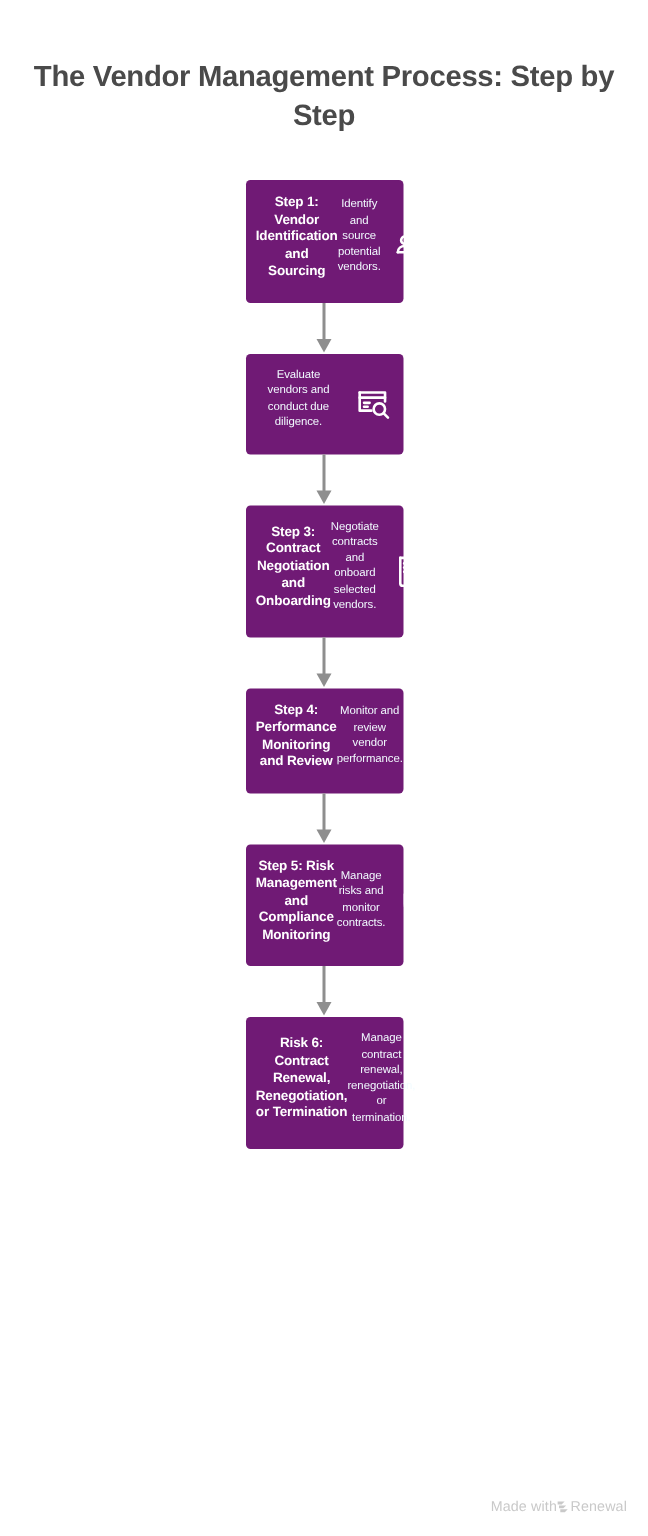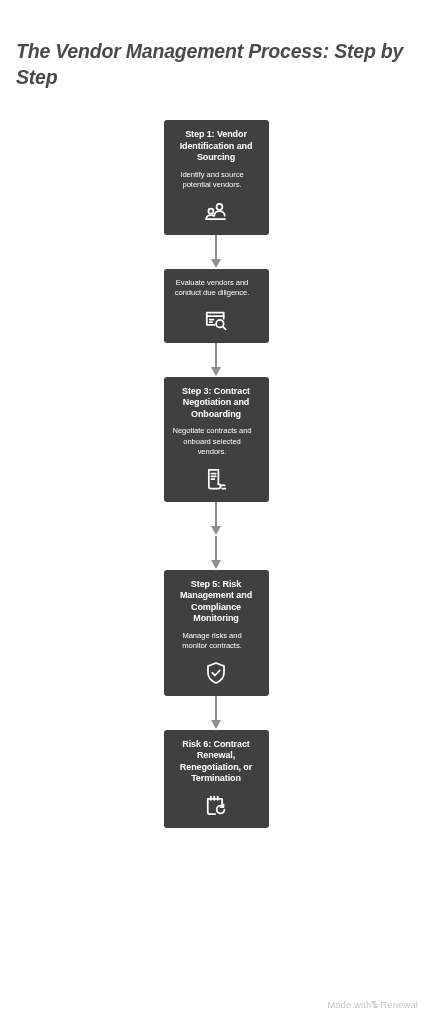--- a/index.html
+++ b/index.html
@@ -14,46 +14,46 @@
     position: relative;
     font-family: "Liberation Sans", sans-serif;
     overflow: hidden;
   }
 
   #page-title {
     position: absolute;
     top: 38px;
     left: 16px;
     width: 400px;
+    text-align: center;
     font-size: 19.5px;
     line-height: 26px;
     font-weight: bold;
     color: #4a4a4a;
     letter-spacing: -0.2px;
-    font-style: italic;
   }
 
   #flow {
     position: absolute;
     top: 120px;
     left: 0;
     width: 432px;
     display: flex;
     flex-direction: column;
     align-items: center;
   }
 
   .step-box {
     width: 105px;
     box-sizing: border-box;
-    background: #404040;
+    background: #701a75;
     border-radius: 3px;
     padding: 9px 7px 9px 7px;
     display: flex;
-    flex-direction: column;
+    flex-direction: row;
     align-items: center;
     text-align: center;
   }
 
   .step-heading {
     font-size: 9px;
     line-height: 11.5px;
     font-weight: bold;
     color: #ffffff;
     letter-spacing: -0.1px;
@@ -185,20 +185,36 @@
         <path d="M17.8 20.8h2.8"></path>
       </svg>
     </span>
   </div>
 
   <div class="connector">
     <div class="conn-line"></div>
     <div class="conn-head"></div>
   </div>
 
+  <div class="step-box">
+    <div class="step-heading">Step 4: Performance Monitoring and Review</div>
+    <div class="step-desc">Monitor and review vendor performance.</div>
+    <span class="step-icon">
+      <svg viewBox="0 0 24 24" fill="none" stroke="#ffffff" stroke-width="1.6" stroke-linecap="round" stroke-linejoin="round">
+        <path d="M5.0 3.8h8.2l4.2 4.2v3.0"></path>
+        <path d="M5.0 3.8v16.0h6.0"></path>
+        <path d="M13.2 3.8v4.2h4.2"></path>
+        <path d="M7.6 16.4v-3.0"></path>
+        <path d="M10.0 16.4V9.8"></path>
+        <path d="M12.4 16.4v-1.8"></path>
+        <circle cx="16.0" cy="16.2" r="3.3"></circle>
+        <path d="M18.5 18.7l2.3 2.3"></path>
+      </svg>
+    </span>
+  </div>
 
   <div class="connector">
     <div class="conn-line"></div>
     <div class="conn-head"></div>
   </div>
 
   <div class="step-box">
     <div class="step-heading">Step 5: Risk Management and Compliance Monitoring</div>
     <div class="step-desc">Manage risks and monitor contracts.</div>
     <span class="step-icon">
@@ -209,20 +225,21 @@
     </span>
   </div>
 
   <div class="connector">
     <div class="conn-line"></div>
     <div class="conn-head"></div>
   </div>
 
   <div class="step-box">
     <div class="step-heading">Risk 6: Contract Renewal, Renegotiation, or Termination</div>
+    <div class="step-desc">Manage contract renewal, renegotiation, or termination.</div>
     <span class="step-icon">
       <svg viewBox="0 0 24 24" fill="none" stroke="#ffffff" stroke-width="1.6" stroke-linecap="round" stroke-linejoin="round">
         <path d="M4.4 6.4h13.2v5.0"></path>
         <path d="M4.4 6.4v12.4c0 .9.7 1.6 1.6 1.6h5.2"></path>
         <path d="M7.2 4.2v3.0"></path>
         <path d="M10.4 4.2v3.0"></path>
         <path d="M13.6 4.2v3.0"></path>
         <path d="M19.8 16.2a3.6 3.6 0 1 1-1.1-2.6"></path>
         <path d="M18.9 11.4v2.5h-2.5"></path>
       </svg>

